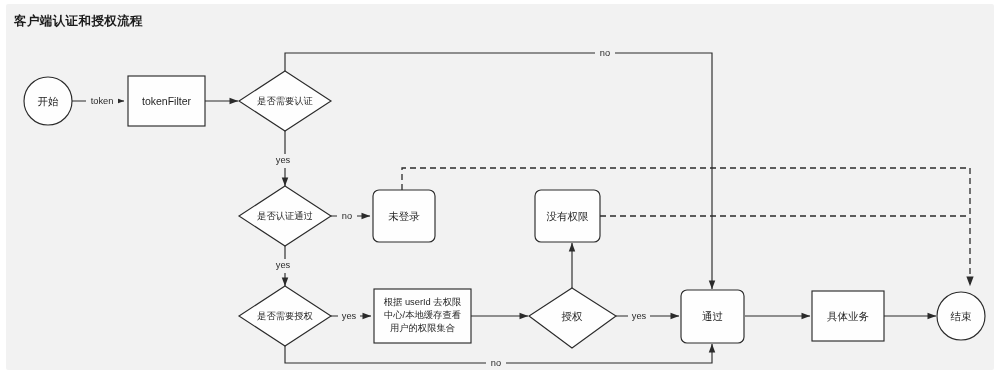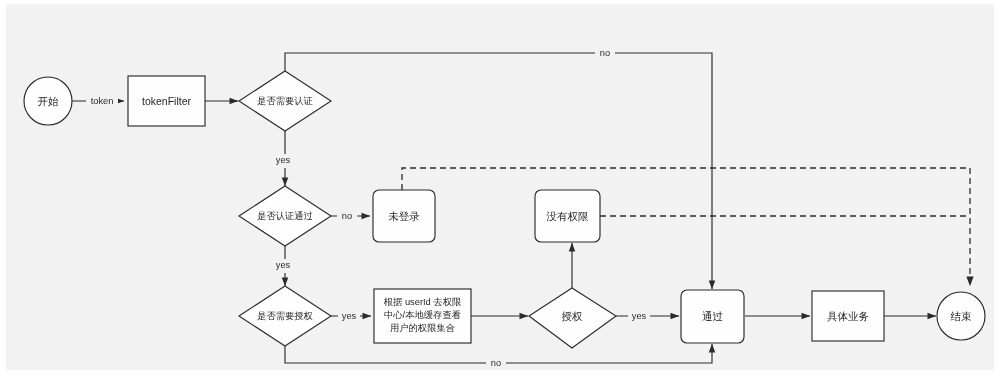--- a/index.html
+++ b/index.html
@@ -82,20 +82,21 @@
   }
   .edge-label-bg { fill: #f2f2f2; stroke: none; }
 </style>
 </head>
 <body>
 
 <div id="app">
 
   <div id="canvas-panel"></div>
 
+  <div id="diagram-title">客户端认证和授权流程</div>
 
   <svg id="flow" viewBox="0 0 1000 378">
     <defs>
       <marker id="arrow" markerWidth="9" markerHeight="9" refX="7.4" refY="3.1" orient="auto" markerUnits="strokeWidth">
         <path d="M0,0.3 L7.6,3.1 L0,5.9 z" fill="#2b2b2b"></path>
       </marker>
       <marker id="arrow-d" markerWidth="9" markerHeight="9" refX="6.6" refY="3.1" orient="auto" markerUnits="strokeWidth">
         <path d="M0,0.3 L7.6,3.1 L0,5.9 z" fill="#2b2b2b"></path>
       </marker>
     </defs>

